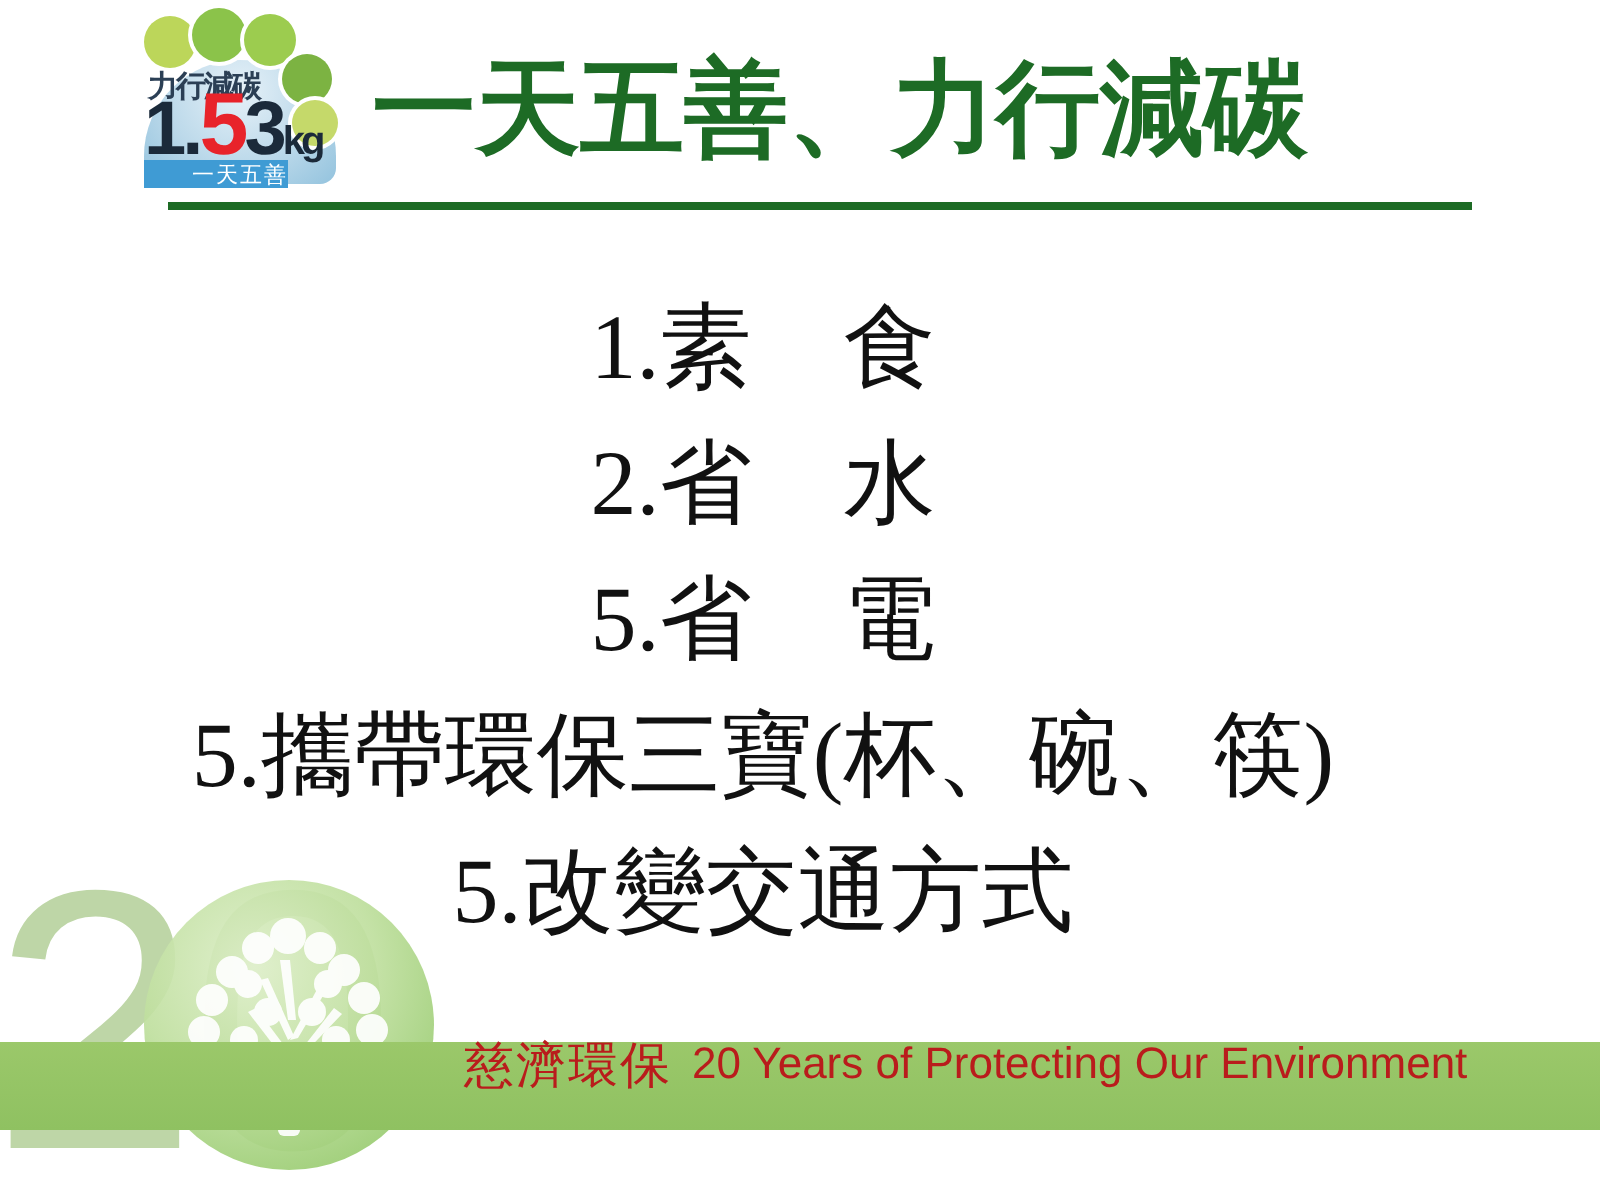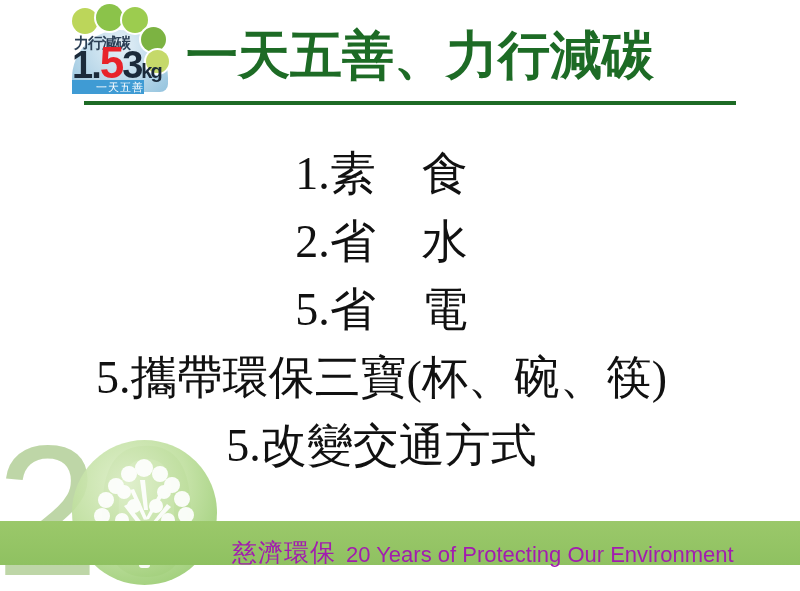--- a/index.html
+++ b/index.html
@@ -168,23 +168,23 @@
     width: 800px;
     height: 44px;
     background: linear-gradient(180deg, #9bc86a 0%, #8fc161 100%);
   }
   .footer-text {
     position: absolute;
     left: 232px;
     top: 521px;
     height: 44px;
     display: flex;
-    align-items: flex-end;
+    align-items: flex-start;
     gap: 10px;
-    color: #a21caf;
+    color: #b91c1c;
   }
   .footer-cn {
     font-size: 25px;
     line-height: 25px;
     letter-spacing: 1px;
     white-space: nowrap;
   }
   .footer-en {
     font-family: "Liberation Sans", sans-serif;
     font-size: 22px;

